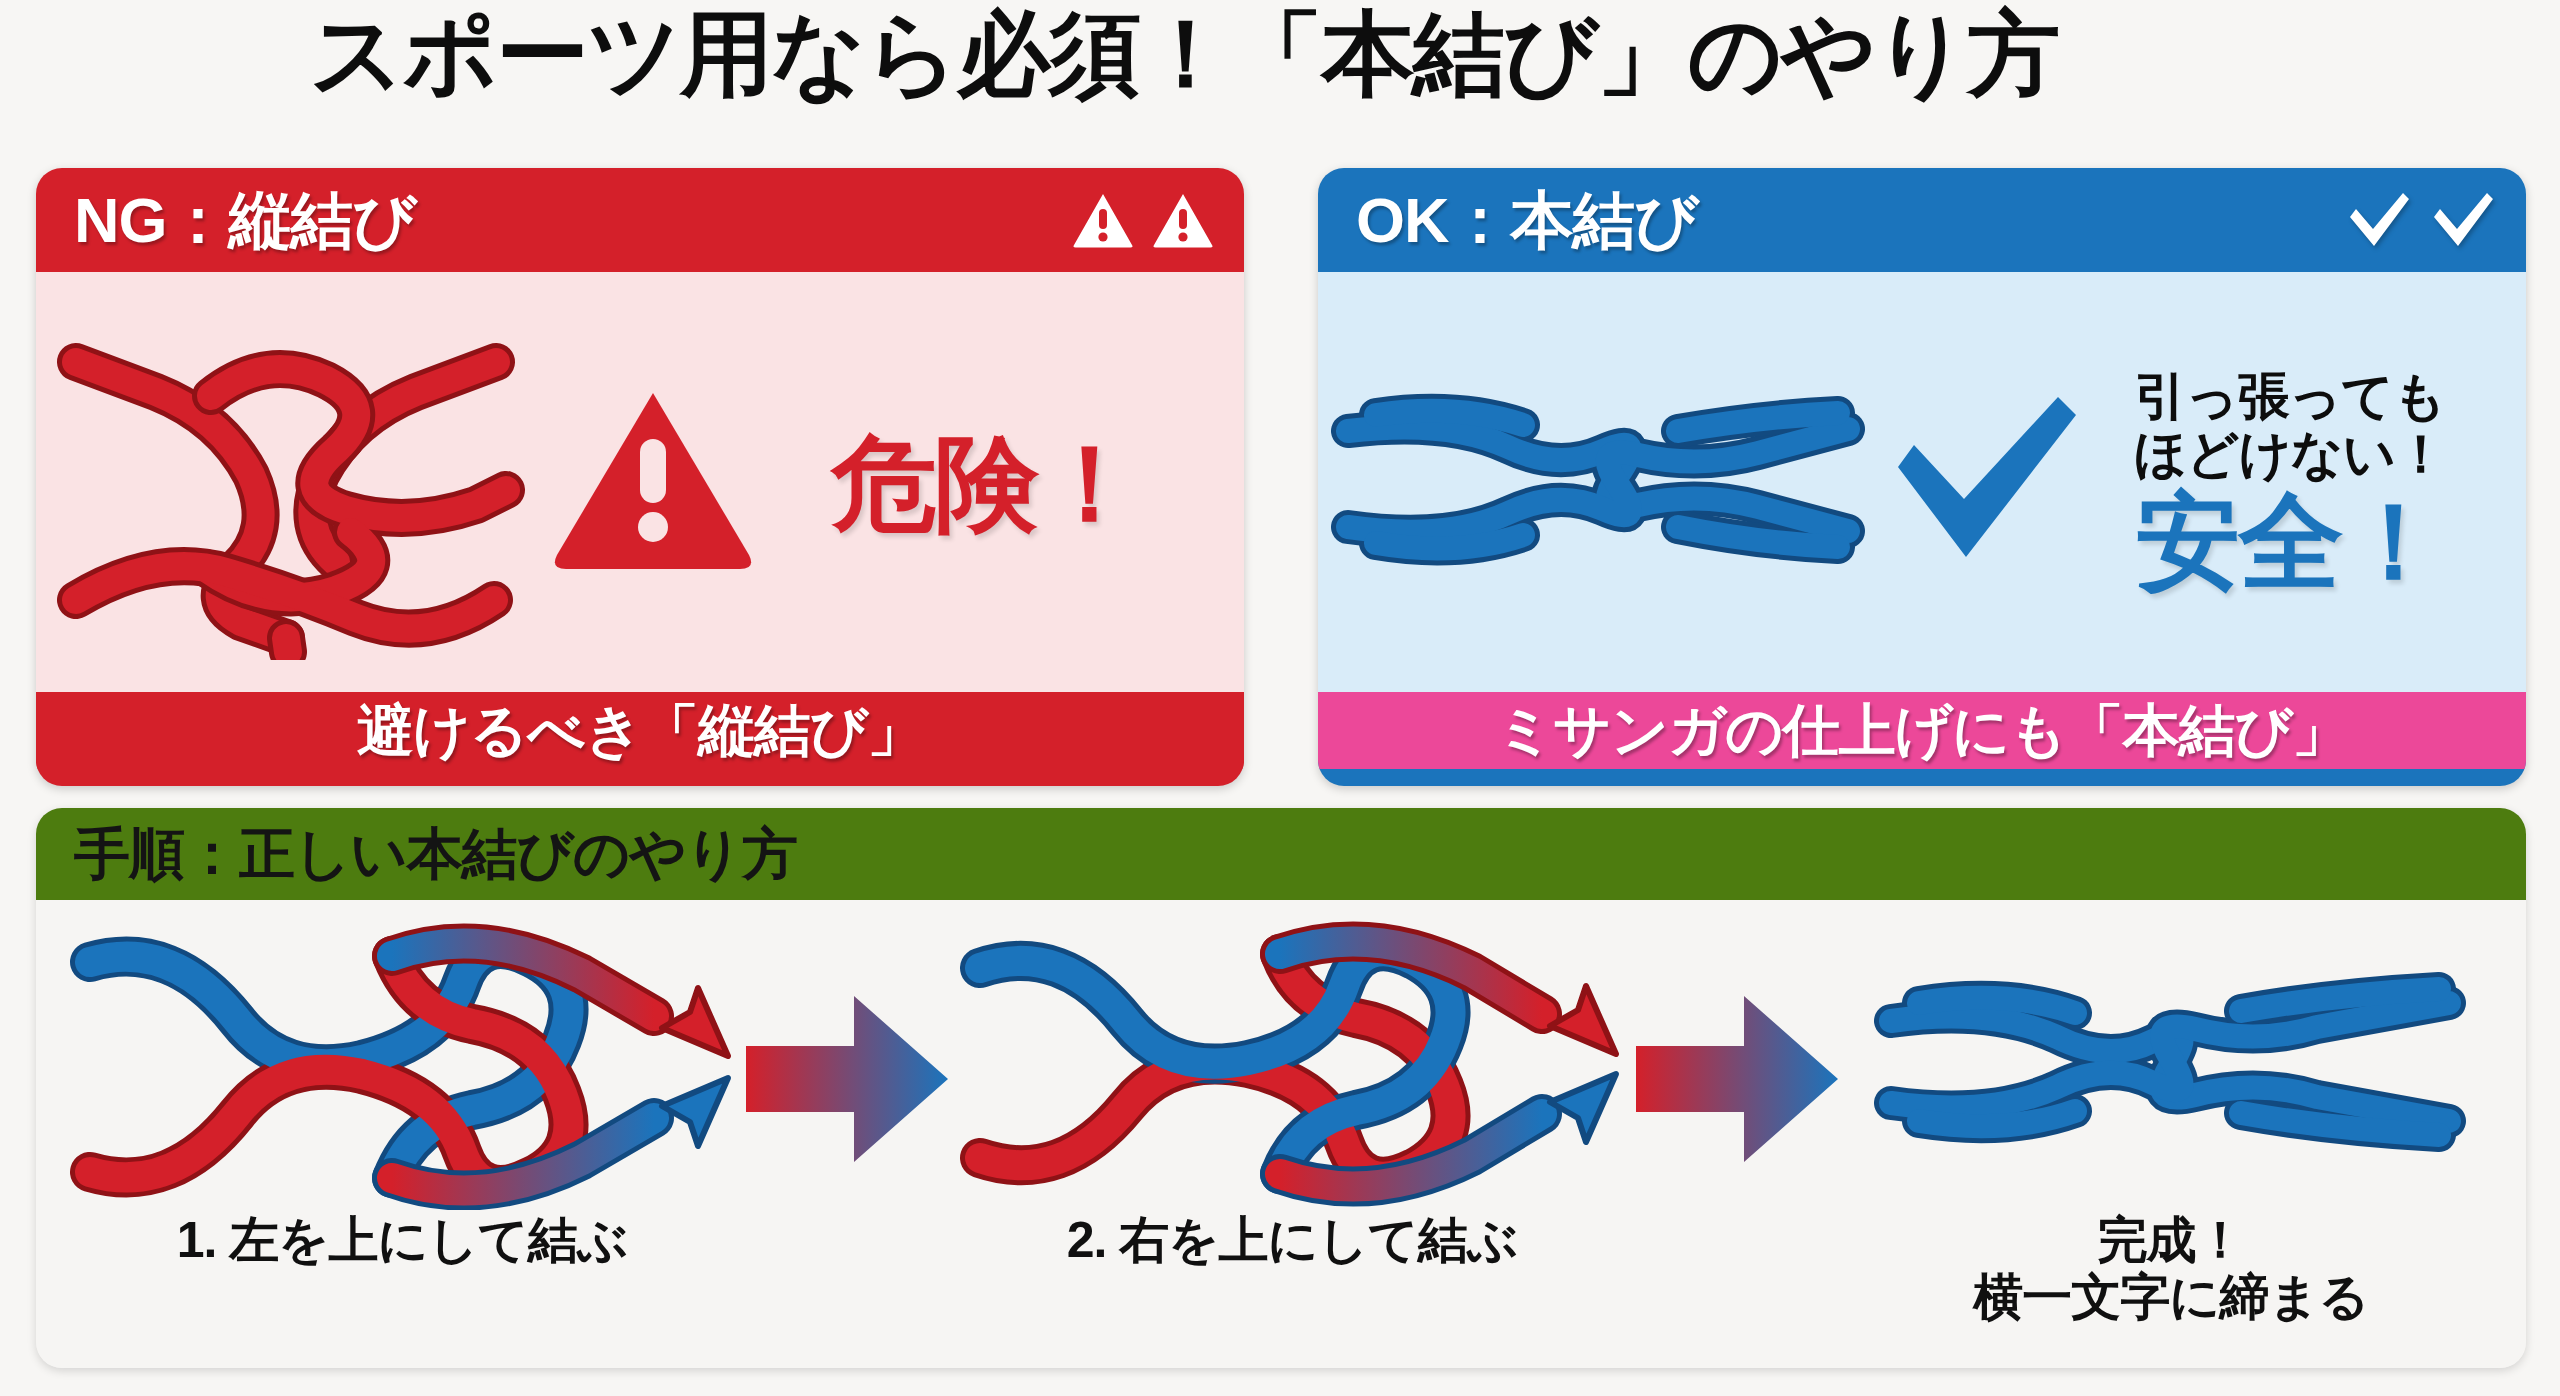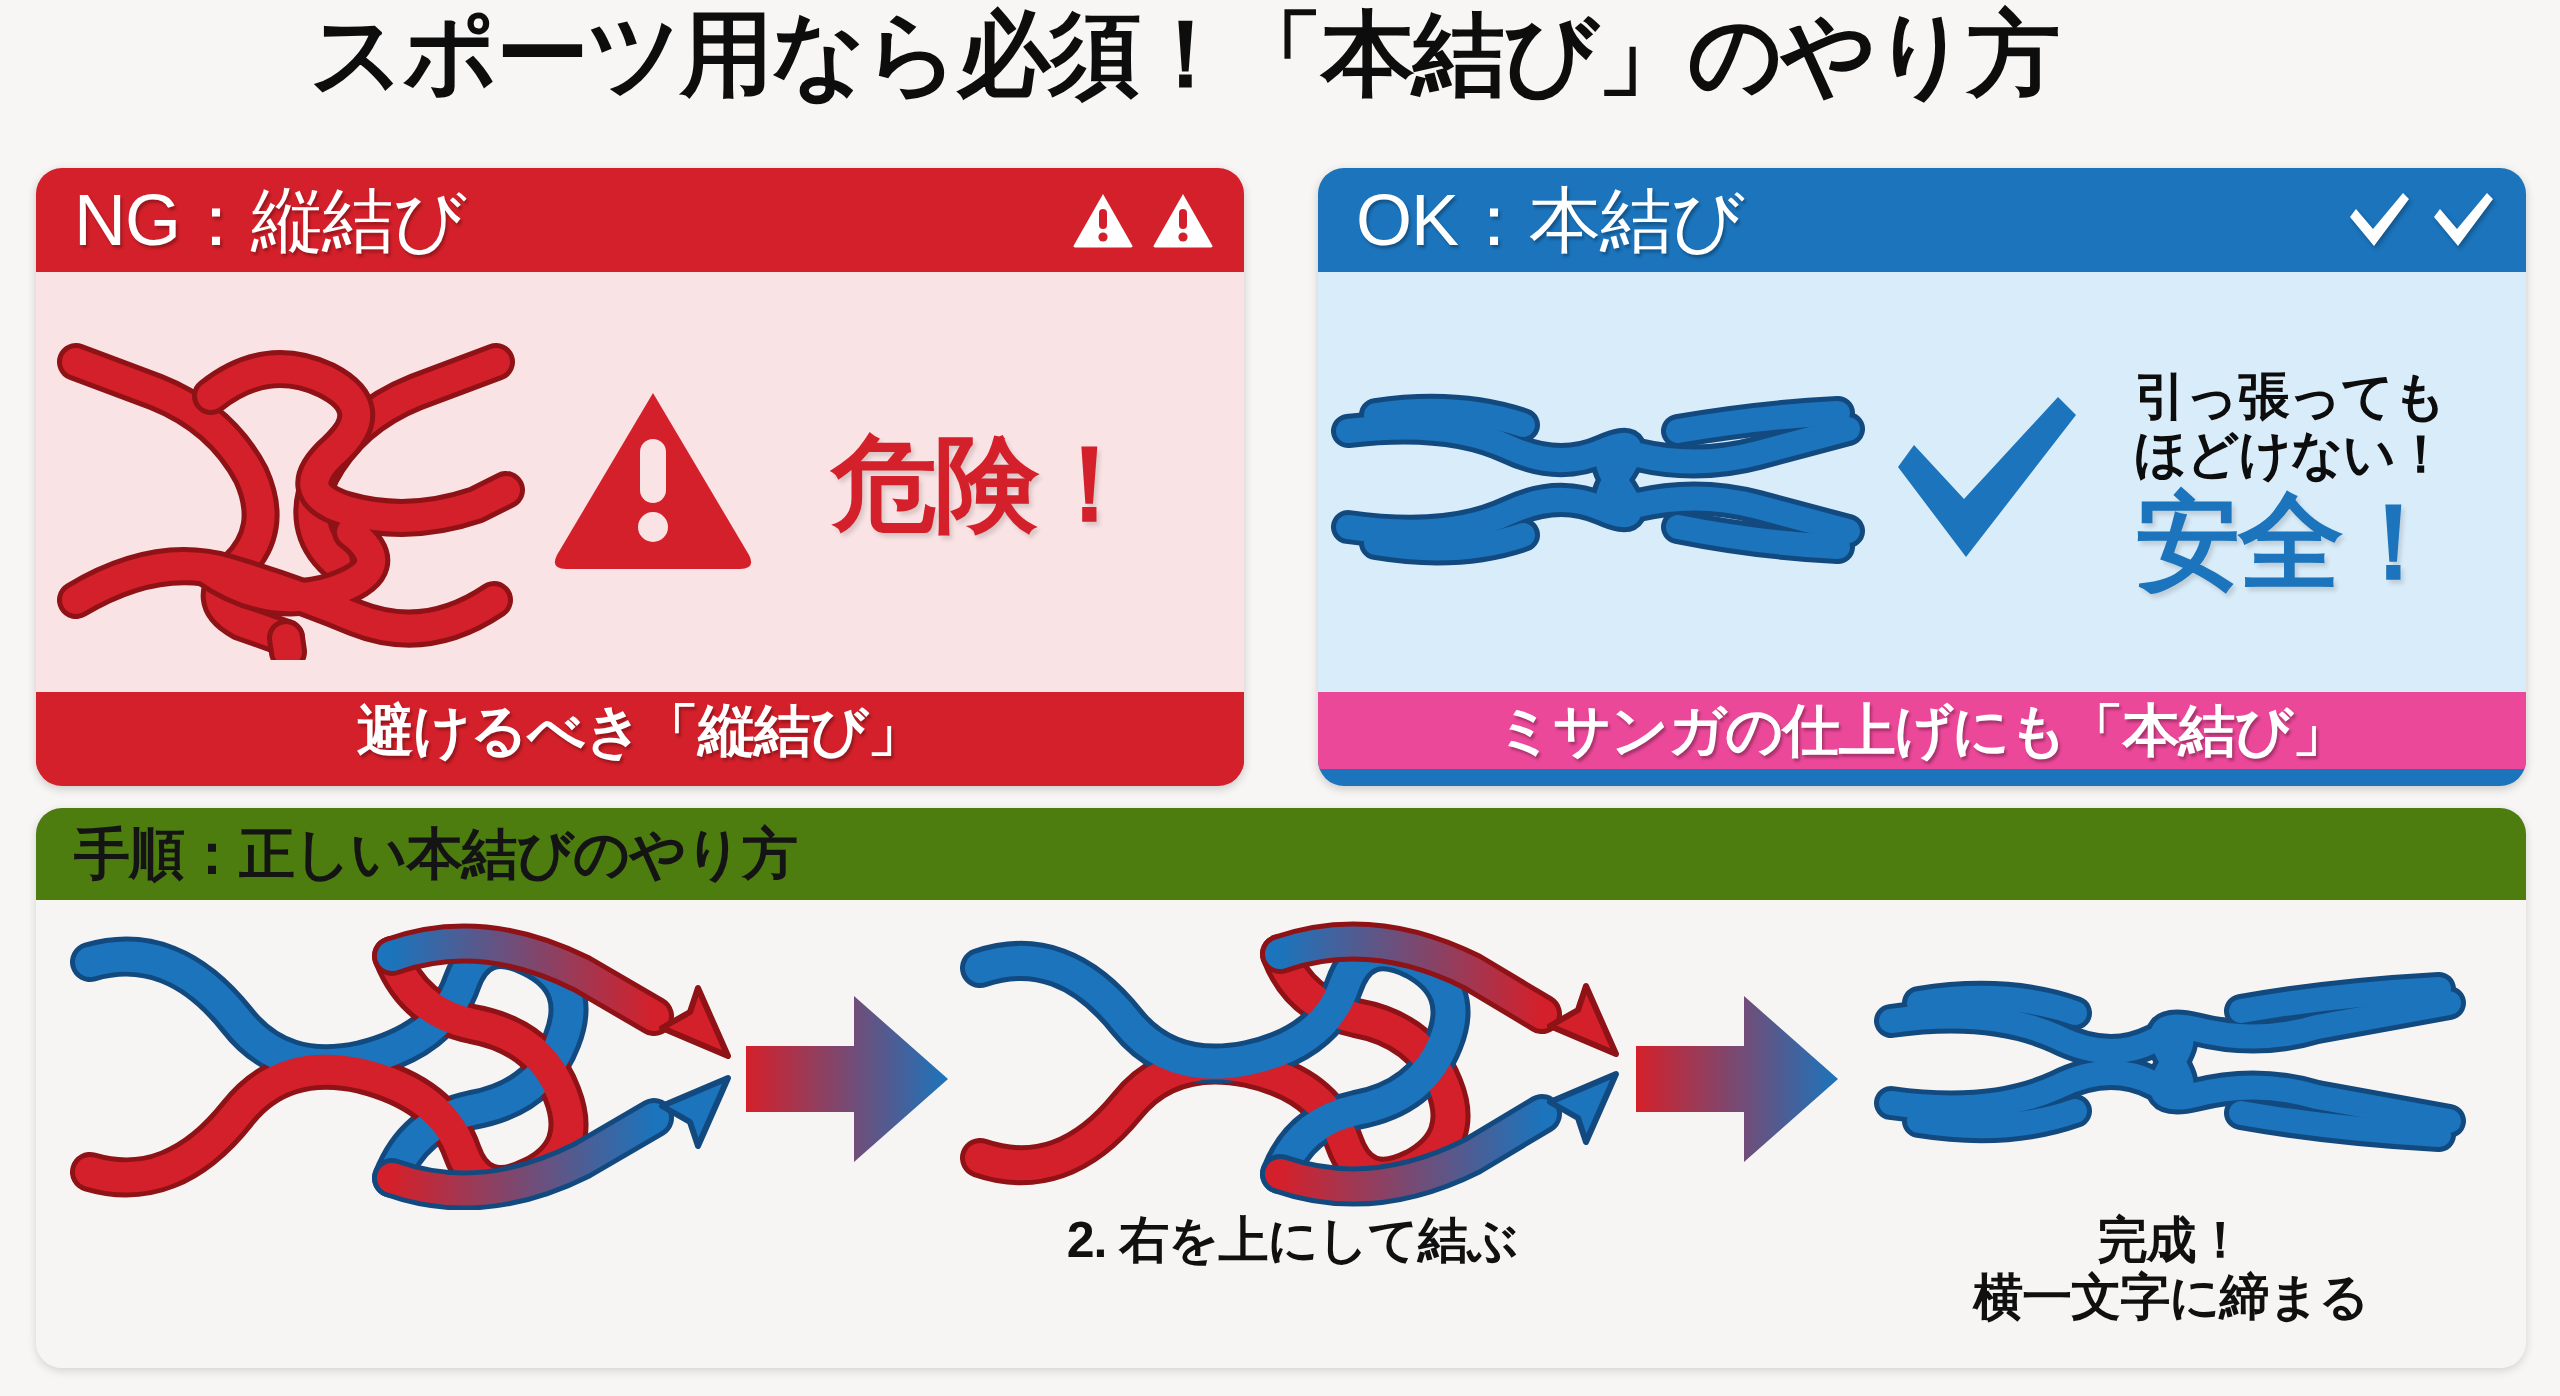--- a/index.html
+++ b/index.html
@@ -47,22 +47,22 @@
   .card.ok { left: 1282px; background: #1b74bc; }
 
   .card-header {
     position: relative;
     height: 104px;
     display: flex;
     align-items: center;
     padding: 0 30px 0 38px;
   }
   .card-header-title {
-    font-size: 72px;
-    font-weight: 400;
+    font-size: 63px;
+    font-weight: 700;
     color: #ffffff;
     letter-spacing: -1px;
     text-shadow: 2px 3px 3px rgba(0,0,0,.28);
     white-space: nowrap;
     line-height: 1;
   }
   .header-icons {
     margin-left: auto;
     display: flex;
     align-items: center;
@@ -357,20 +357,21 @@
 
             <g fill="none" stroke="#8f1216" stroke-width="40" stroke-linecap="round">
                 <path d="M330 46 Q420 14 520 64 L592 106"></path>
               </g>
             <g fill="none" stroke="url(#g_b2r1)" stroke-width="30" stroke-linecap="round">
                 <path d="M330 46 Q420 14 520 64 L592 106"></path>
               </g>
             <path d="M600 118 L666 146 L636 78 L628 102 Z" fill="#d4202a" stroke="#8f1216" stroke-width="6" stroke-linejoin="round"></path>
           </svg>
         </div>
+        <div class="step-caption">1. 左を上にして結ぶ</div>
       </div>
 
       <div class="proc-arrow">
         <svg width="210" height="170" viewBox="0 0 210 170">
           <defs>
             <linearGradient id="arrowgrad1" x1="0" y1="0" x2="1" y2="0">
               <stop offset="0%" stop-color="#d4202a"></stop>
                 <stop offset="100%" stop-color="#1b74bc"></stop>
             </linearGradient>
           </defs>

